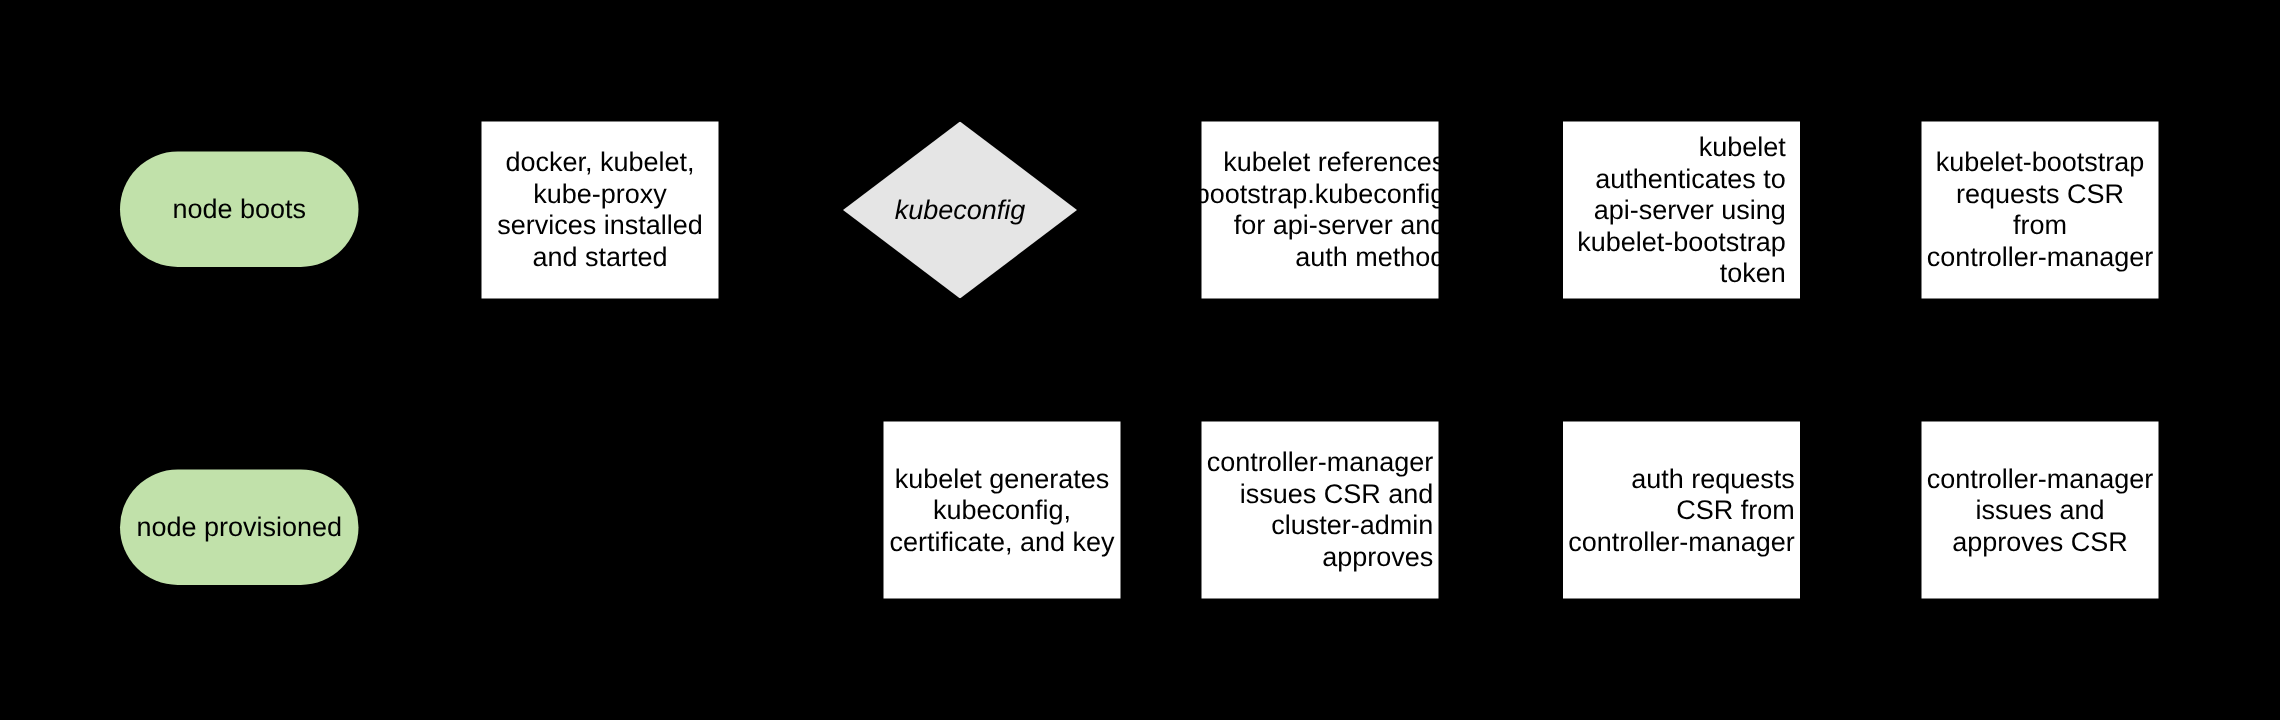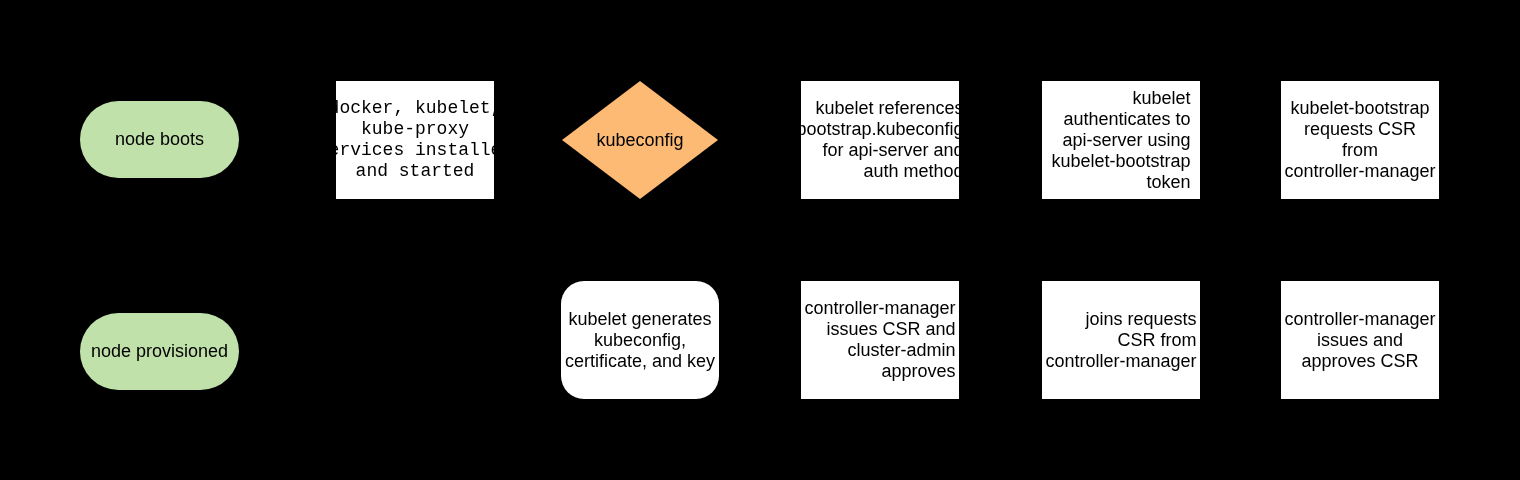--- a/index.html
+++ b/index.html
@@ -36,28 +36,29 @@
     border-radius: 39px;
   }
   .process {
     width: 158px;
     height: 118px;
     background: #ffffff;
   }
   .decision {
     width: 156px;
     height: 118px;
-    background: #fdba74;
+    background: #e5e5e5;
     -webkit-clip-path: polygon(50% 0%, 100% 50%, 50% 100%, 0% 50%);
     clip-path: polygon(50% 0%, 100% 50%, 50% 100%, 0% 50%);
+    font-style: italic;
   }
   
   .col1 { left: 80px; text-align: center; }
-  .col2 { left: 336px; font-family: Liberation Mono, monospace; }
-  .col3 { left: 561px; border-radius: 23px; }
+  .col2 { left: 321px; }
+  .col3 { left: 589px; }
   .col3-diamond { left: 562px; }
   .col4 { left: 801px; text-align: right; }
   .col5 { left: 1042px; text-align: right; }
   .col6 { left: 1281px; }
   
   .row1-box  { top: 81px; }
   .row1-pill { top: 101px; }
   .row2-box  { top: 281px; }
   .row2-pill { top: 313px; }
 </style>
@@ -115,21 +116,21 @@
   </div>
 
   <div class="shape process col4 row2-box">
     <span class="label">controller-manager
 issues CSR and
 cluster-admin
 approves</span>
   </div>
 
   <div class="shape process col5 row2-box">
-    <span class="label">joins requests
+    <span class="label">auth requests
 CSR from
 controller-manager</span>
   </div>
 
   <div class="shape process col6 row2-box">
     <span class="label">controller-manager
 issues and
 approves CSR</span>
   </div>
 

